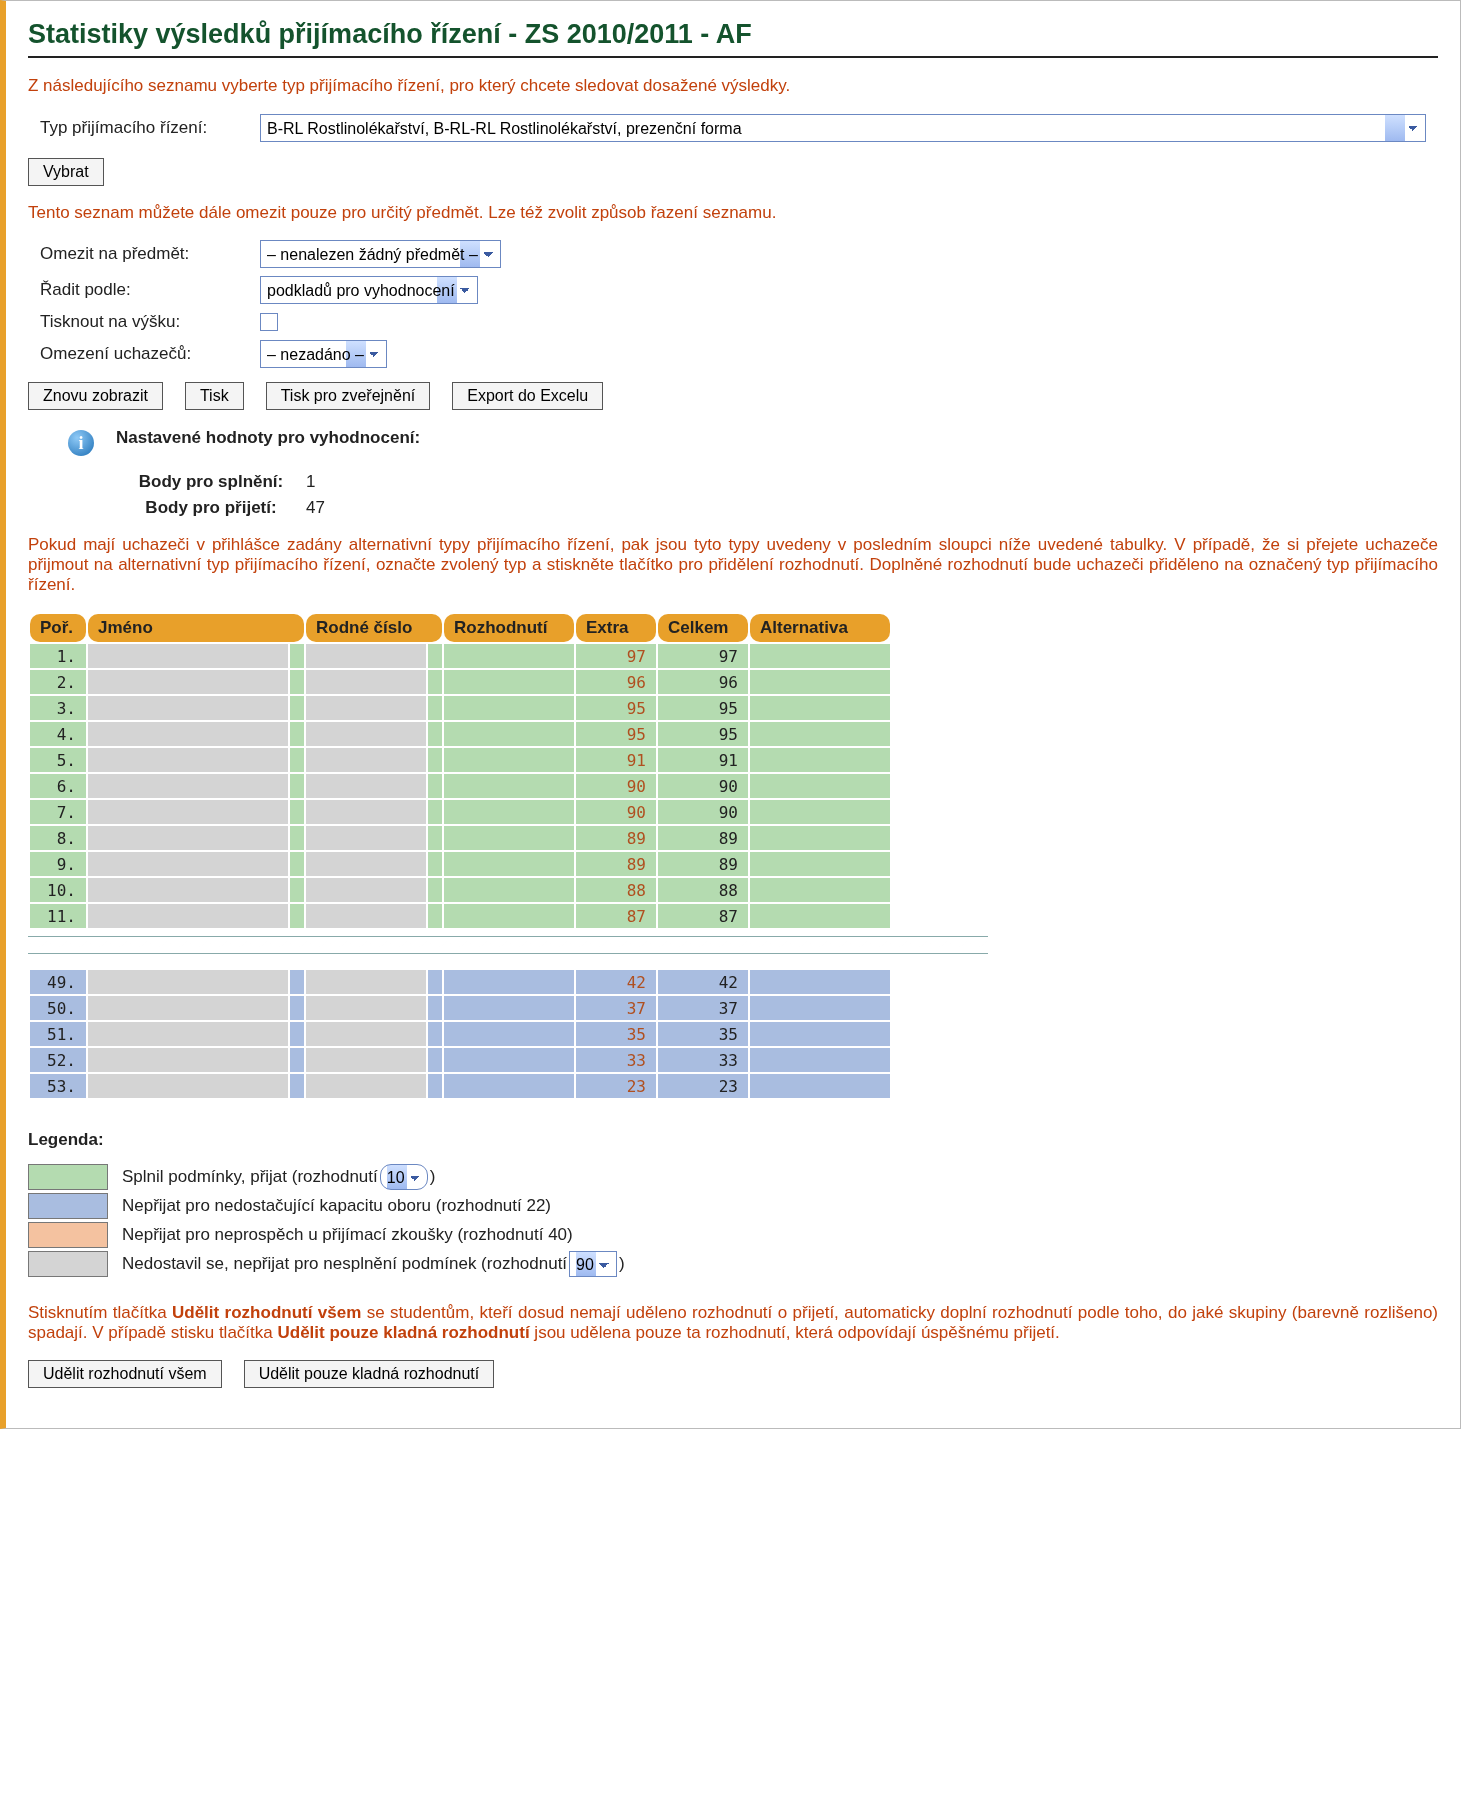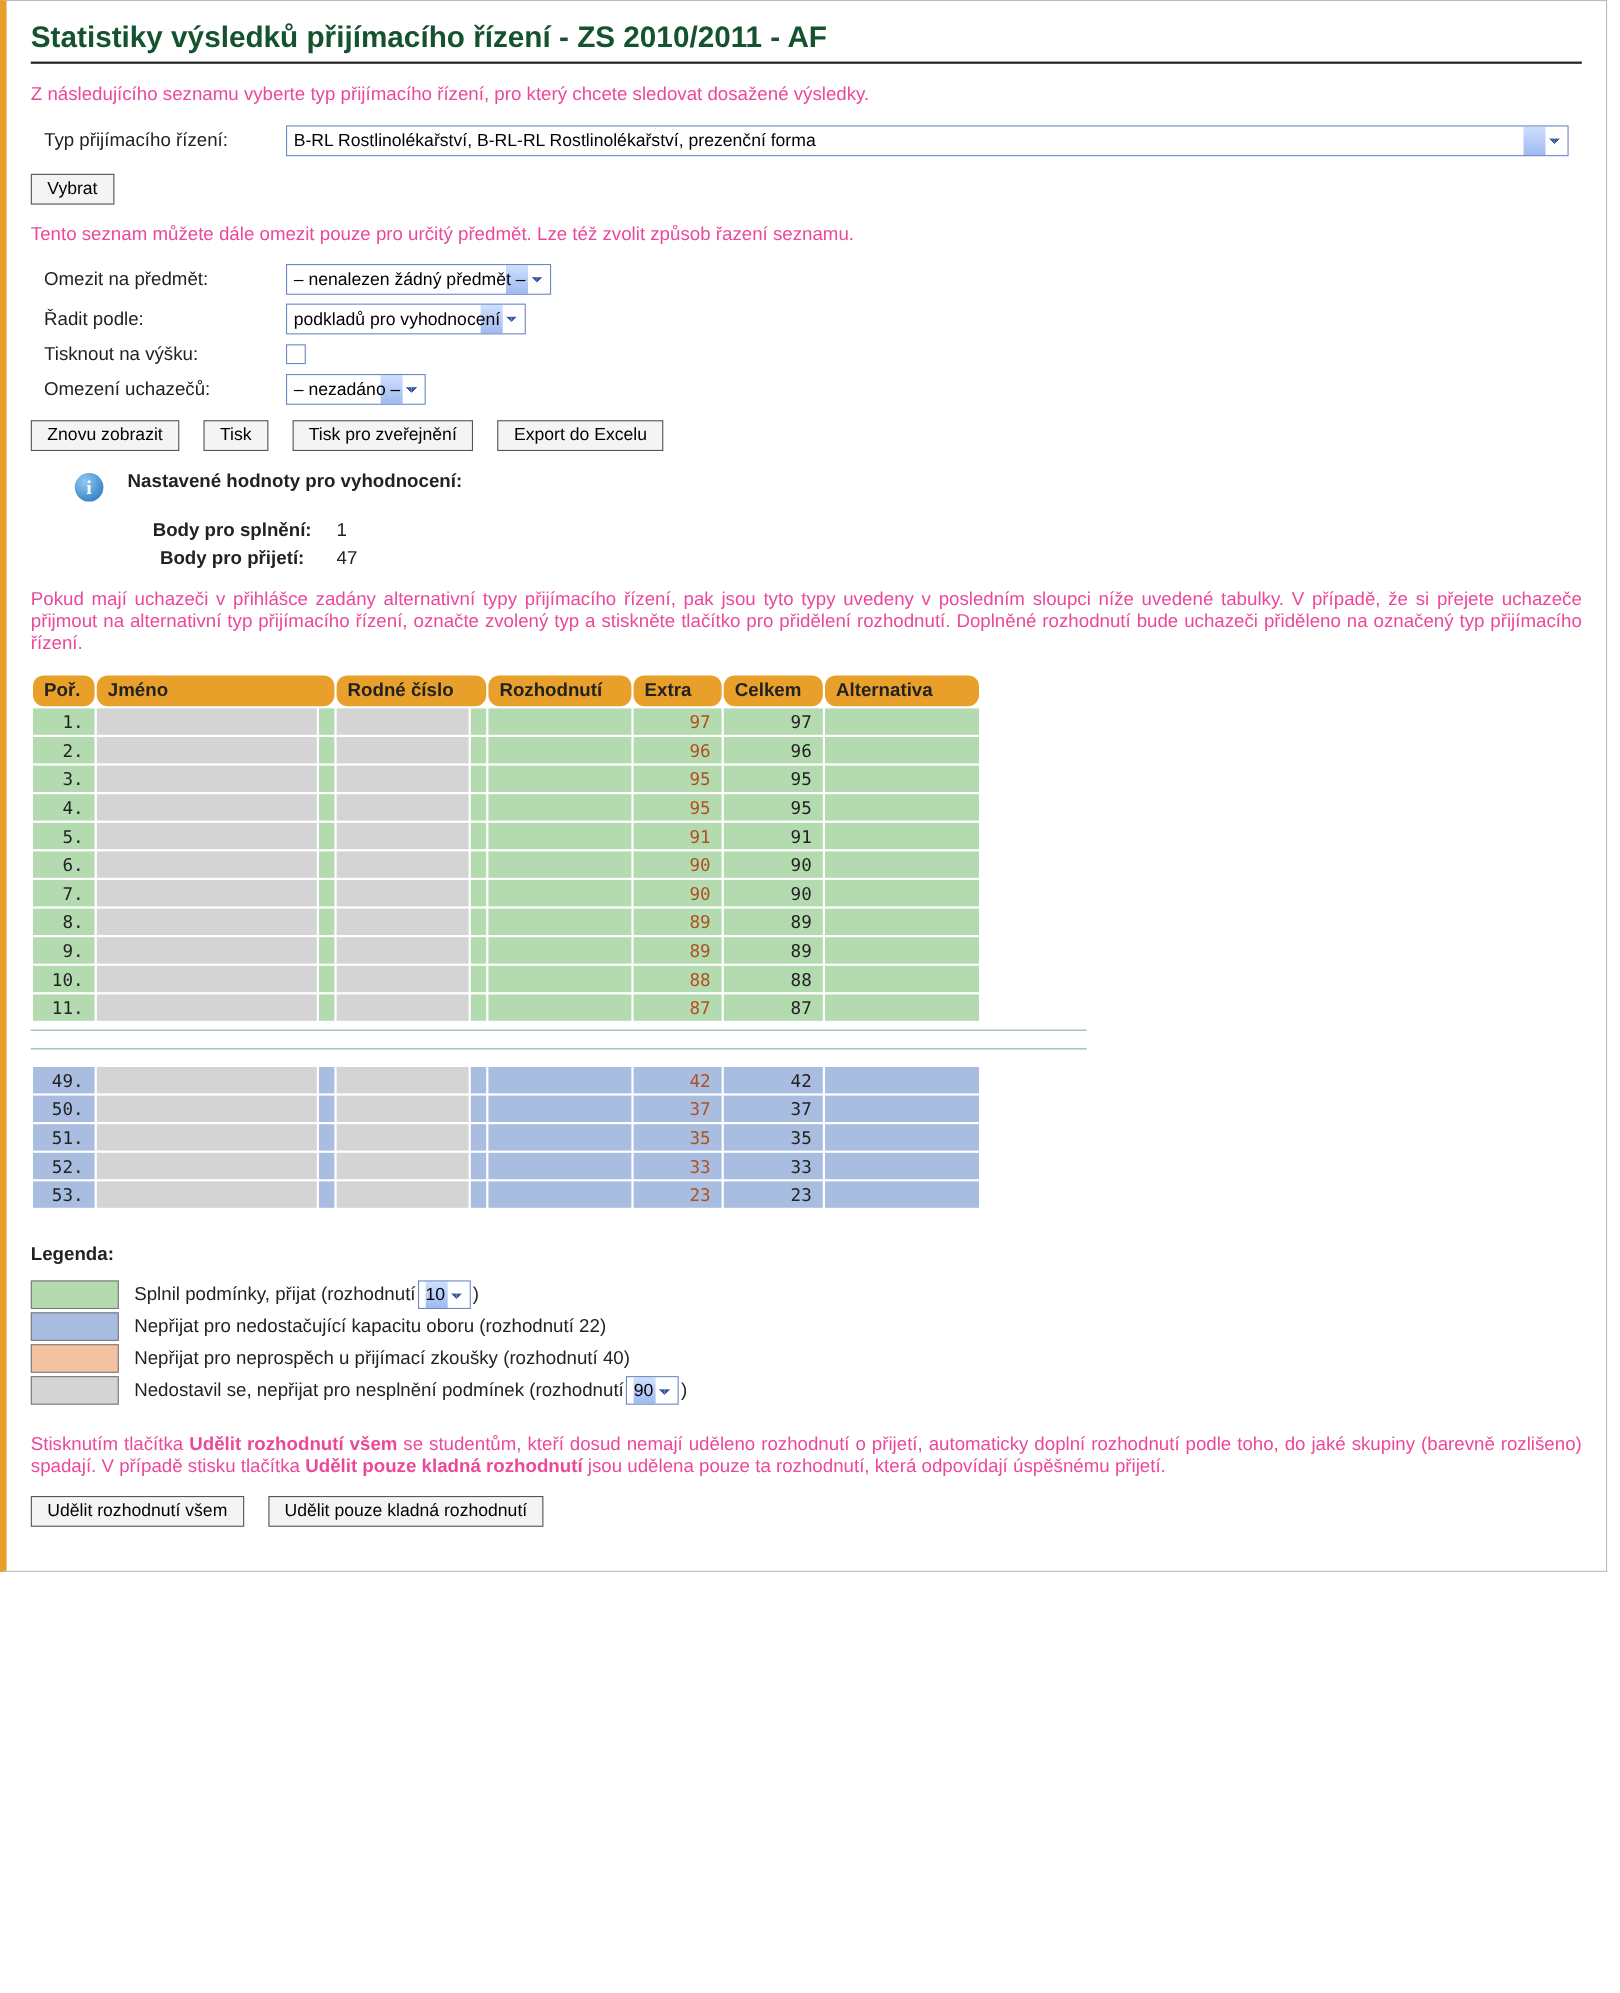--- a/index.html
+++ b/index.html
@@ -19,21 +19,21 @@
     width: 1461px;
   }
   h1 {
     font-size: 27px;
     font-weight: bold;
     color: #14532d;
     border-bottom: 2px solid #222;
     padding-bottom: 6px;
     margin: 0 0 18px 0;
   }
-  .green-text { color: #ec4899; }
+  .green-text { color: #c2410c; }
   .intro { margin: 14px 0 18px 0; }
   .form-row {
     display: flex;
     align-items: center;
     margin: 8px 12px;
   }
   .form-row label { min-width: 220px; }
   select {
     font-family: inherit;
     font-size: 16px;
@@ -393,21 +393,21 @@
           <td class="alt"></td>
         </tr>
       </tbody>
   </table>
 
   <div class="legend-title">Legenda:</div>
 
   <div class="legend-row">
     <div class="swatch sw-green"></div>
     <span>Splnil podmínky, přijat (rozhodnutí </span>
-    <select style="margin:0 2px;">
+    <select style="margin:0 2px;border-radius:11px;">
       <option>10</option>
     </select>
     <span>)</span>
   </div>
   <div class="legend-row">
     <div class="swatch sw-blue"></div>
     <span>Nepřijat pro nedostačující kapacitu oboru (rozhodnutí 22)</span>
   </div>
   <div class="legend-row">
     <div class="swatch sw-orange"></div>

